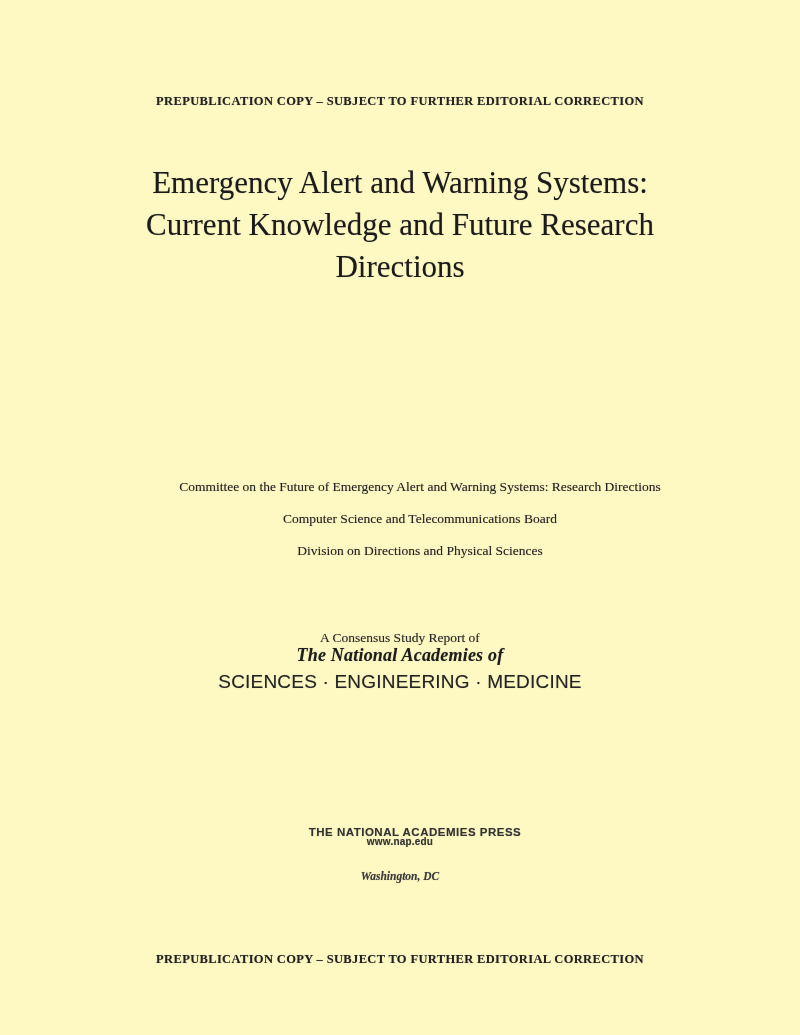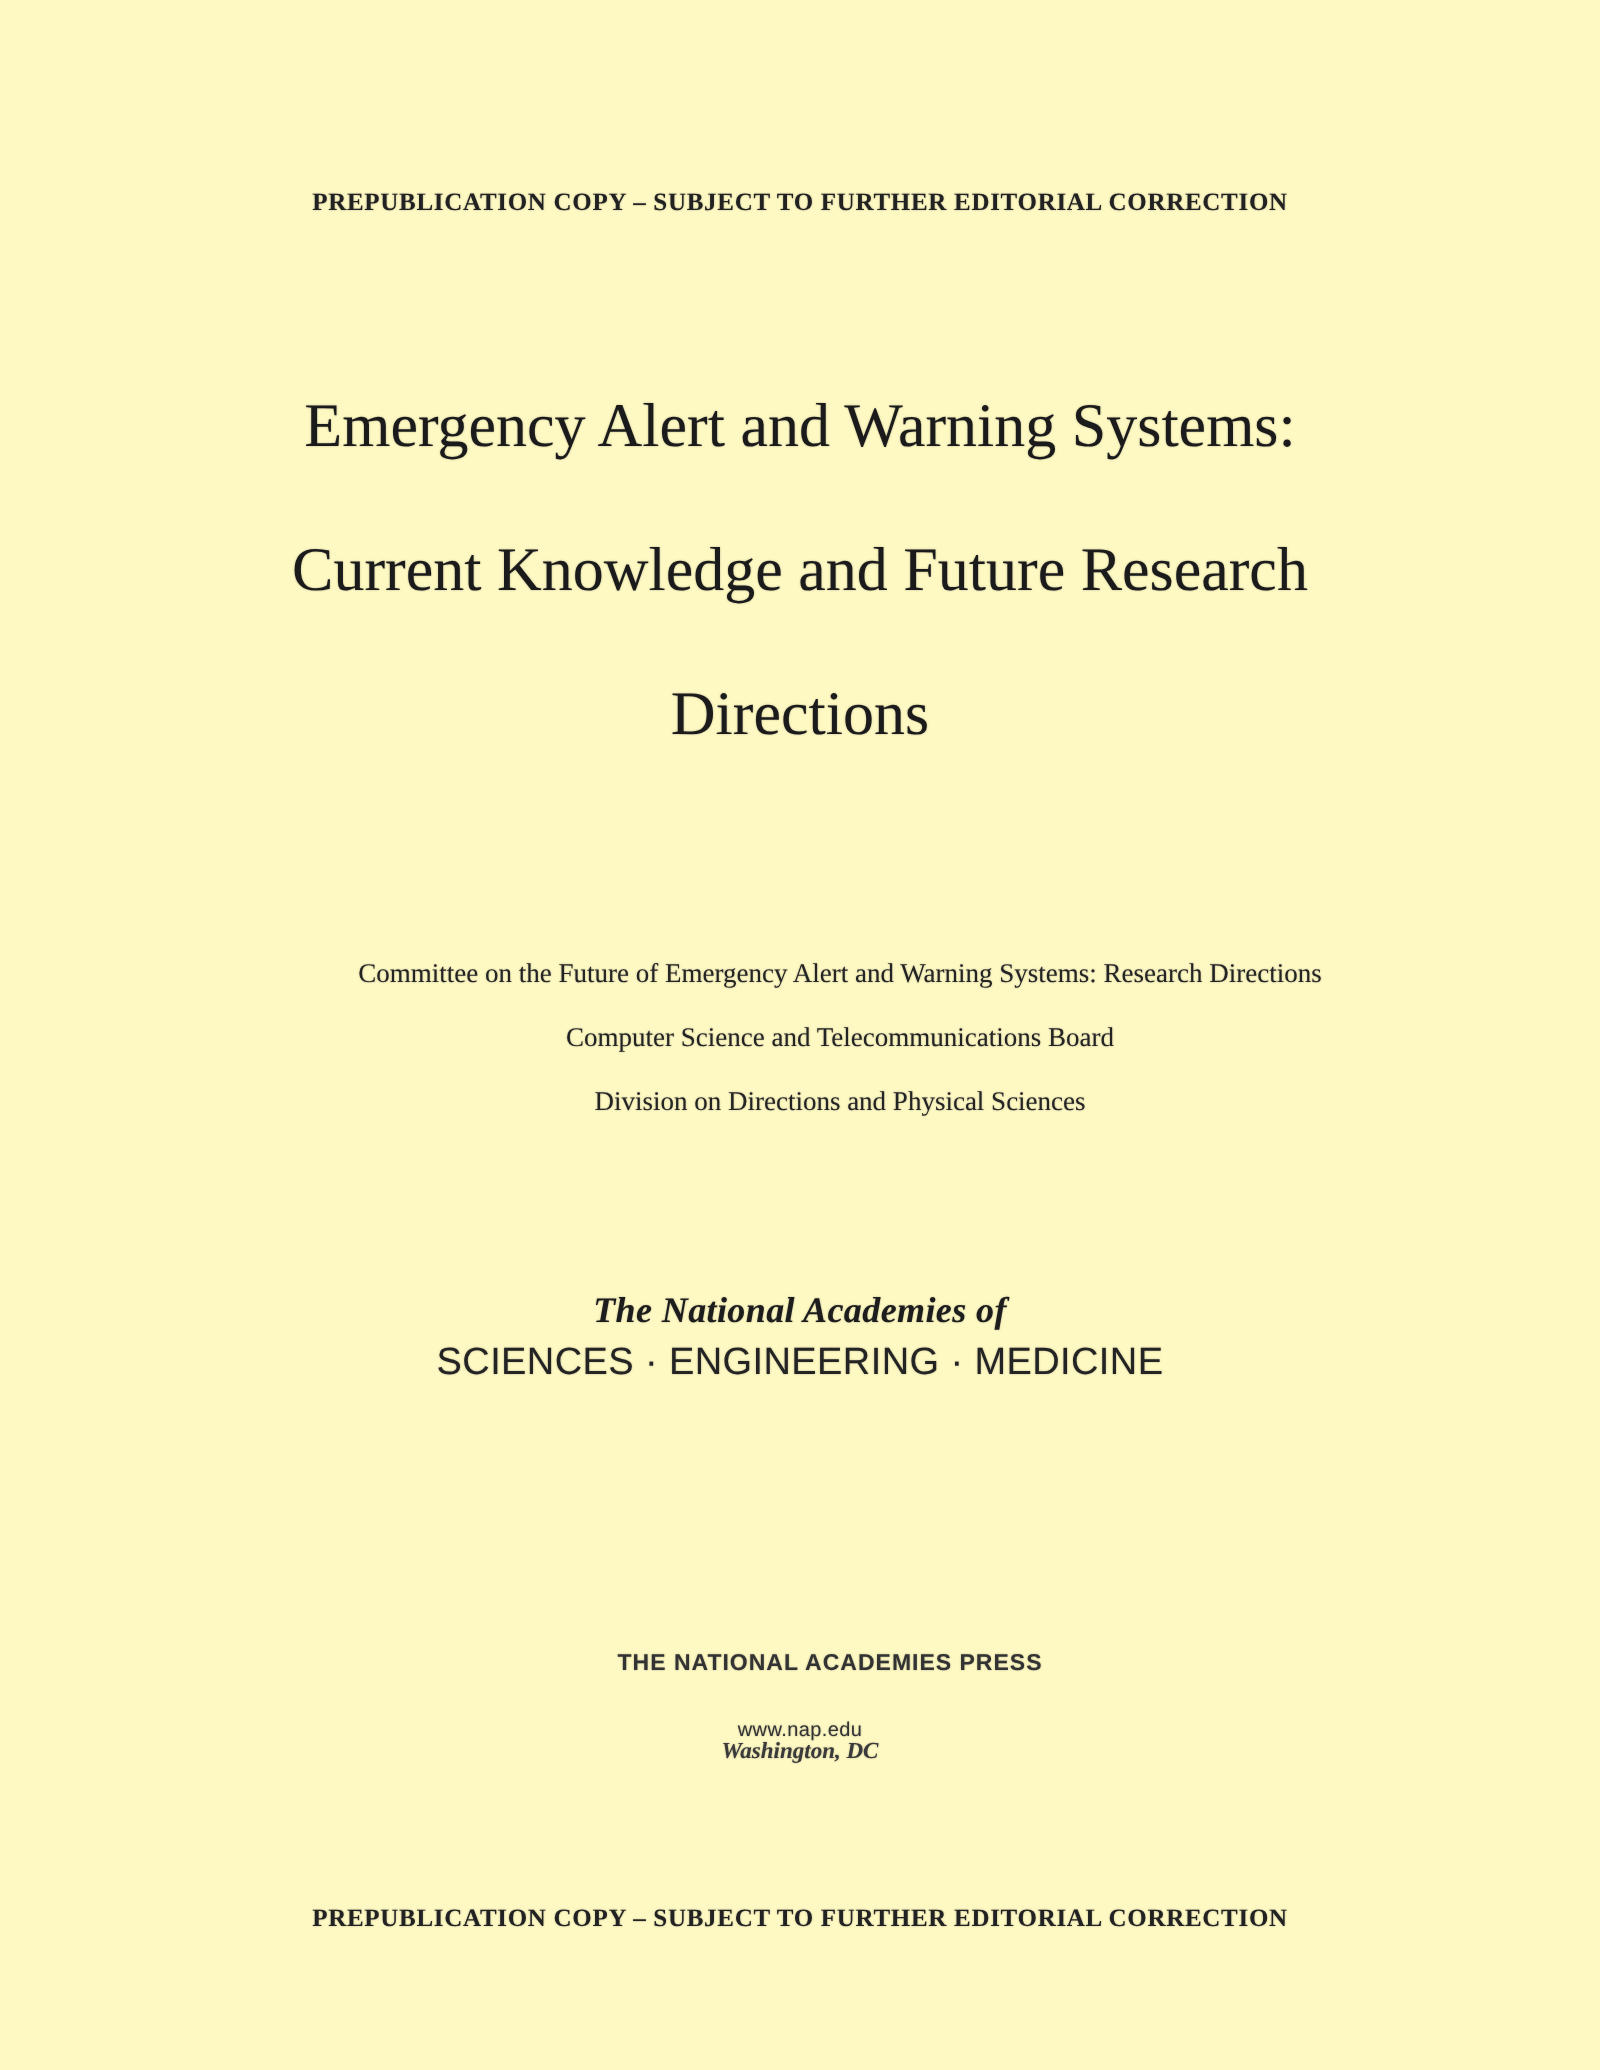--- a/index.html
+++ b/index.html
@@ -40,21 +40,21 @@
     position: absolute;
     top: 162px;
     left: 0;
     right: 0;
     text-align: center;
     font-size: 31px;
     line-height: 42px;
     font-weight: normal;
     color: #1b1b1b;
   }
-  .title-block span { display: block; margin-top: 30px; }
+  .title-block span { display: block; }
 
   .attr-line {
     font-size: 13.5px;
     color: #242424;
     padding-left: 40px;
   }
   .attr-committee { top: 479px; }
   .attr-board     { top: 511px; text-align: center; }
   .attr-division  { top: 543px; }
 
@@ -90,24 +90,24 @@
     padding-left: 30px;
   }
   .publisher-location {
     top: 870px;
     font-size: 11.5px;
     font-style: italic;
     color: #3a3a3a;
     font-weight: bold;
   }
   .publisher-url {
-    top: 860px;
+    top: 836px;
     font-family: "Liberation Sans", sans-serif;
     font-size: 10px;
-    font-weight: normal;
+    font-weight: bold;
     letter-spacing: 0.2px;
     color: #333;
   }
 </style>
 </head>
 <body>
 
 <div class="page">
 
   <div class="line notice ink">PREPUBLICATION COPY – SUBJECT TO FURTHER EDITORIAL CORRECTION</div>
@@ -117,20 +117,21 @@
     <span>Current Knowledge and Future Research</span>
     <span>Directions</span>
   </div>
 
   <div class="line attr-line attr-committee ink">Committee on the Future of Emergency Alert and Warning Systems: Research Directions</div>
 
   <div class="line attr-line attr-board ink">Computer Science and Telecommunications Board</div>
 
   <div class="line attr-line attr-division ink">Division on Directions and Physical Sciences</div>
 
+  <div class="line consensus-label ink">A Consensus Study Report of</div>
 
   <div class="line academies-wordmark ink">The National Academies of</div>
 
   <div class="line academies-branches ink">SCIENCES · ENGINEERING · MEDICINE</div>
 
   <div class="line publisher-name ink">THE NATIONAL ACADEMIES PRESS</div>
 
   <div class="line publisher-location ink">Washington, DC</div>
 
   <div class="line publisher-url ink">www.nap.edu</div>

